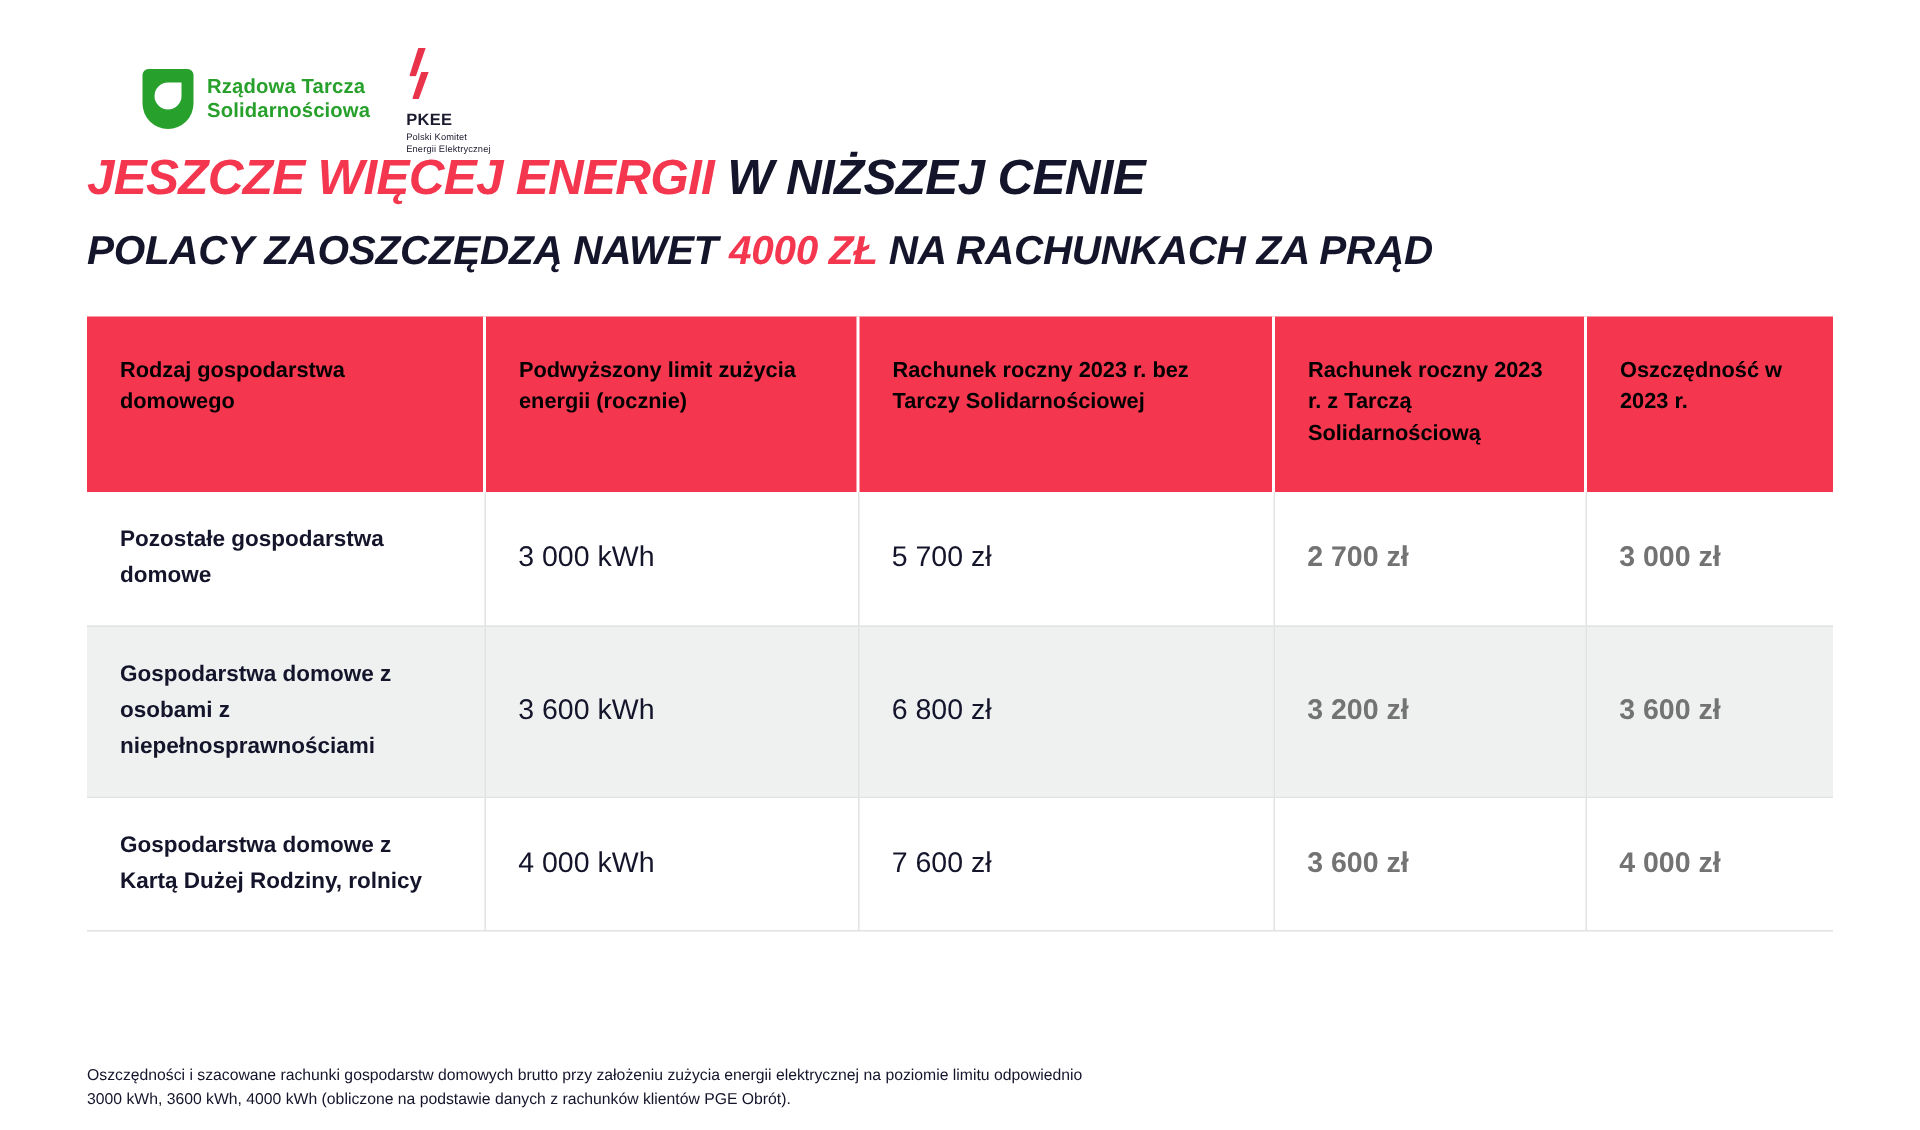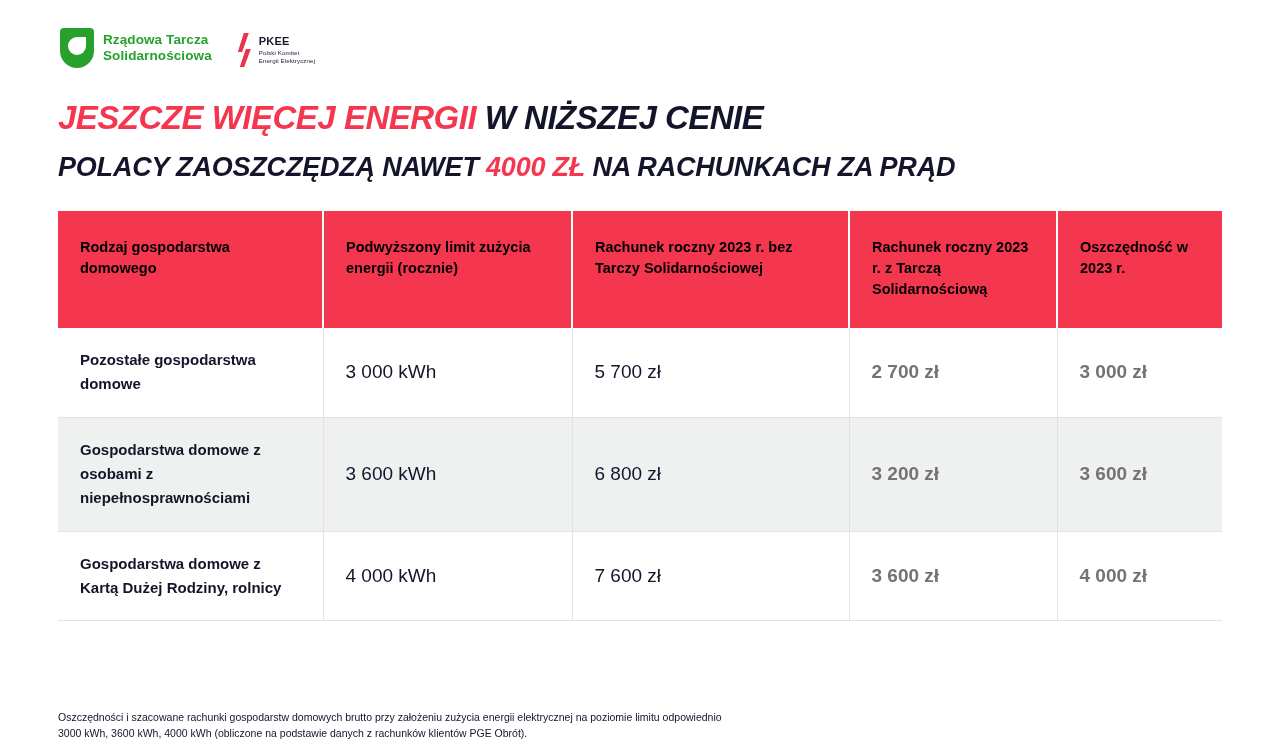--- a/index.html
+++ b/index.html
@@ -19,21 +19,21 @@
 
   
   .logos {
     position: absolute;
     top: 28px;
     left: 60px;
     display: flex;
     align-items: center;
     gap: 24px;
   }
-  .logo-rts { display: flex; align-items: center; gap: 9px; }
+  .logo-rts { display: flex; align-items: center; gap: 9px; margin-left: 35px; }
   .shield {
     width: 34px; height: 40px;
     background: #27a02c;
     border-radius: 4px 4px 17px 17px;
     position: relative;
   }
   .shield::after {
     content: "";
     position: absolute;
     left: 8px; top: 9px;
@@ -49,21 +49,21 @@
     background: #27a02c;
     border-radius: 0 4px 4px 0;
   }
   .logo-rts-text { line-height: 1.18; }
   .logo-rts-text .l1 {
     font-size: 13.5px; font-weight: bold; color: #27a02c; letter-spacing: .1px;
   }
   .logo-rts-text .l2 {
     font-size: 13.5px; font-weight: bold; color: #27a02c; letter-spacing: .1px;
   }
-  .logo-pkee { display: flex; align-items: flex-start; gap: 6px; padding-top: 4px; }
+  .logo-pkee { display: flex; align-items: flex-start; gap: 6px; padding-top: 4px; flex-direction: column; }
   .pkee-mark {
     width: 17px; height: 34px;
     position: relative;
   }
   .pkee-mark::before {
     content: "";
     position: absolute; left: 2px; top: 0;
     width: 11px; height: 19px;
     background: #e8334a;
     clip-path: polygon(55% 0, 100% 0, 40% 100%, 0 100%);

